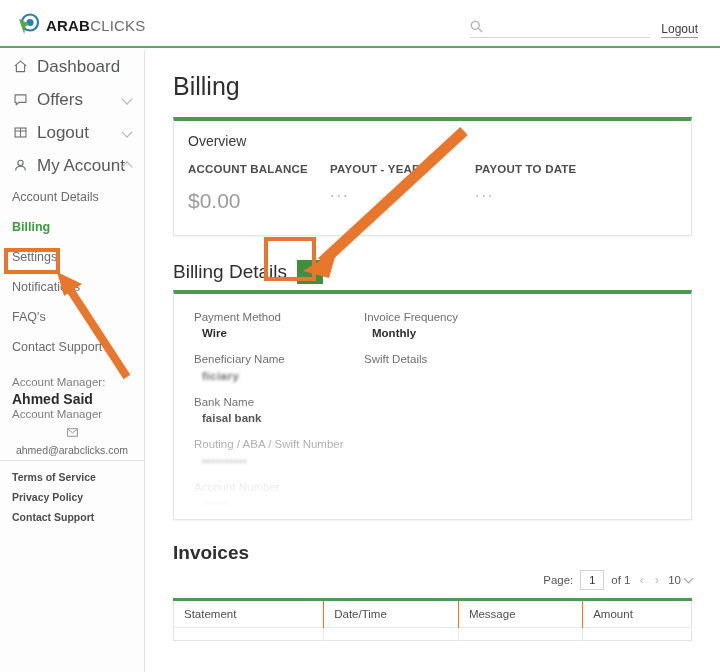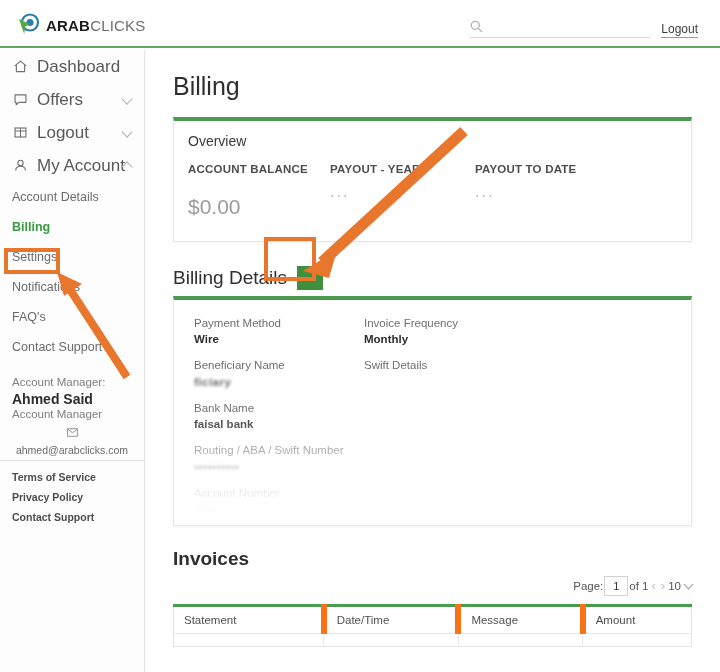--- a/index.html
+++ b/index.html
@@ -79,53 +79,53 @@
 
   .card { background: #fff; border: 1px solid #e6e6e6; border-top: 4px solid #4a9b4f;
           box-shadow: 0 1px 2px rgba(0,0,0,.05); }
   .card-title { font-size: 14px; color: #3a3a3a; padding: 12px 14px 0 14px; }
 
   .ov-row { display: flex; padding: 14px 14px 22px 14px; }
   .ov-col { flex: 0 0 auto; }
   .ov-col.c1 { width: 142px; }
   .ov-col.c2 { width: 145px; }
   .ov-label { font-size: 11.5px; color: #4d4d4d; font-weight: bold; letter-spacing: .2px; }
-  .ov-value { font-size: 21px; color: #9c9c9c; margin-top: 20px; font-weight: normal; }
+  .ov-value { font-size: 21px; color: #9c9c9c; margin-top: 14px; font-weight: normal; }
   .ov-value.dots { font-size: 16px; letter-spacing: 2px; color: #b5b5b5; margin-top: 8px; }
 
   .section-head { display: flex; align-items: center; gap: 10px; margin: 24px 0 6px 0; }
   .section-title { font-size: 19px; color: #2f2f2f; }
   .edit-sq { width: 26px; height: 24px; background: #3f8f3f; border: none; cursor: pointer; }
 
   .bd-card { position: relative; }
   .bd-grid { display: flex; padding: 16px 20px 10px 20px; }
   .bd-col { width: 170px; }
   .bd-col.right { margin-left: 0; }
   .fld-label { font-size: 11.5px; color: #6e6f71; margin-top: 13px; line-height: 1.25; }
   .fld-label:first-child { margin-top: 0; }
-  .fld-value { font-size: 11.5px; color: #2e2e2e; font-weight: bold; margin-top: 3px; }
+  .fld-value { font-size: 11.5px; color: #2e2e2e; font-weight: bold; margin-top: 3px; margin-left: 8px; }
   .fld-value.blur { filter: blur(1.6px); color: #6a6a6a; letter-spacing: .5px; }
   .fade-mask { position: absolute; left: 1px; right: 1px; bottom: 0; height: 120px;
                background: linear-gradient(to bottom, rgba(255,255,255,0) 0%, rgba(255,255,255,.92) 78%, #fff 100%);
                pointer-events: none; }
 
   .inv-title { font-size: 19px; color: #2f2f2f; margin: 22px 0 6px 0; }
-  .pager { display: flex; align-items: center; justify-content: flex-end; gap: 1px;
+  .pager { display: flex; align-items: center; justify-content: flex-end; gap: 7px;
            font-size: 11.5px; color: #555; margin-bottom: 8px; }
   .pager input { width: 24px; height: 20px; text-align: center; font-size: 11px;
                  border: 1px solid #d2d2d2; font-family: inherit; color: #333; outline: none; }
   .pg-arrow { color: #bdbdbd; font-size: 13px; cursor: pointer; padding: 0 2px; }
   .pg-size { display: flex; align-items: center; gap: 4px; cursor: pointer; }
   .pg-size .cv { width: 7px; height: 7px; border-right: 1.3px solid #9e9e9e;
                  border-bottom: 1.3px solid #9e9e9e; transform: rotate(45deg); margin-top: -3px; }
 
   .tbl { width: 100%; border-collapse: collapse; border: 1px solid #e4e4e4;
          border-top: 3px solid #4a9b4f; background: #fff; }
   .tbl th { font-size: 11.5px; color: #4f4f4f; font-weight: normal; text-align: left;
-            padding: 7px 10px; border-right: 6px solid #f97316; }
+            padding: 7px 10px; border-right: 1px solid #f97316; }
   .tbl th:last-child { border-right: none; }
   .tbl td { height: 13px; border-right: 1px solid #e8e8e8; border-top: 1px solid #e8e8e8; }
   .tbl td:last-child { border-right: none; }
 
   
   .overlay { position: absolute; left: 0; top: 0; width: 720px; height: 672px;
              pointer-events: none; }
   .hl-box { position: absolute; border: 4px solid #e8762c; }
   #hl-billing { left: 4px; top: 248px; width: 56px; height: 26px; }
   #hl-green   { left: 264px; top: 237px; width: 52px; height: 44px; }

